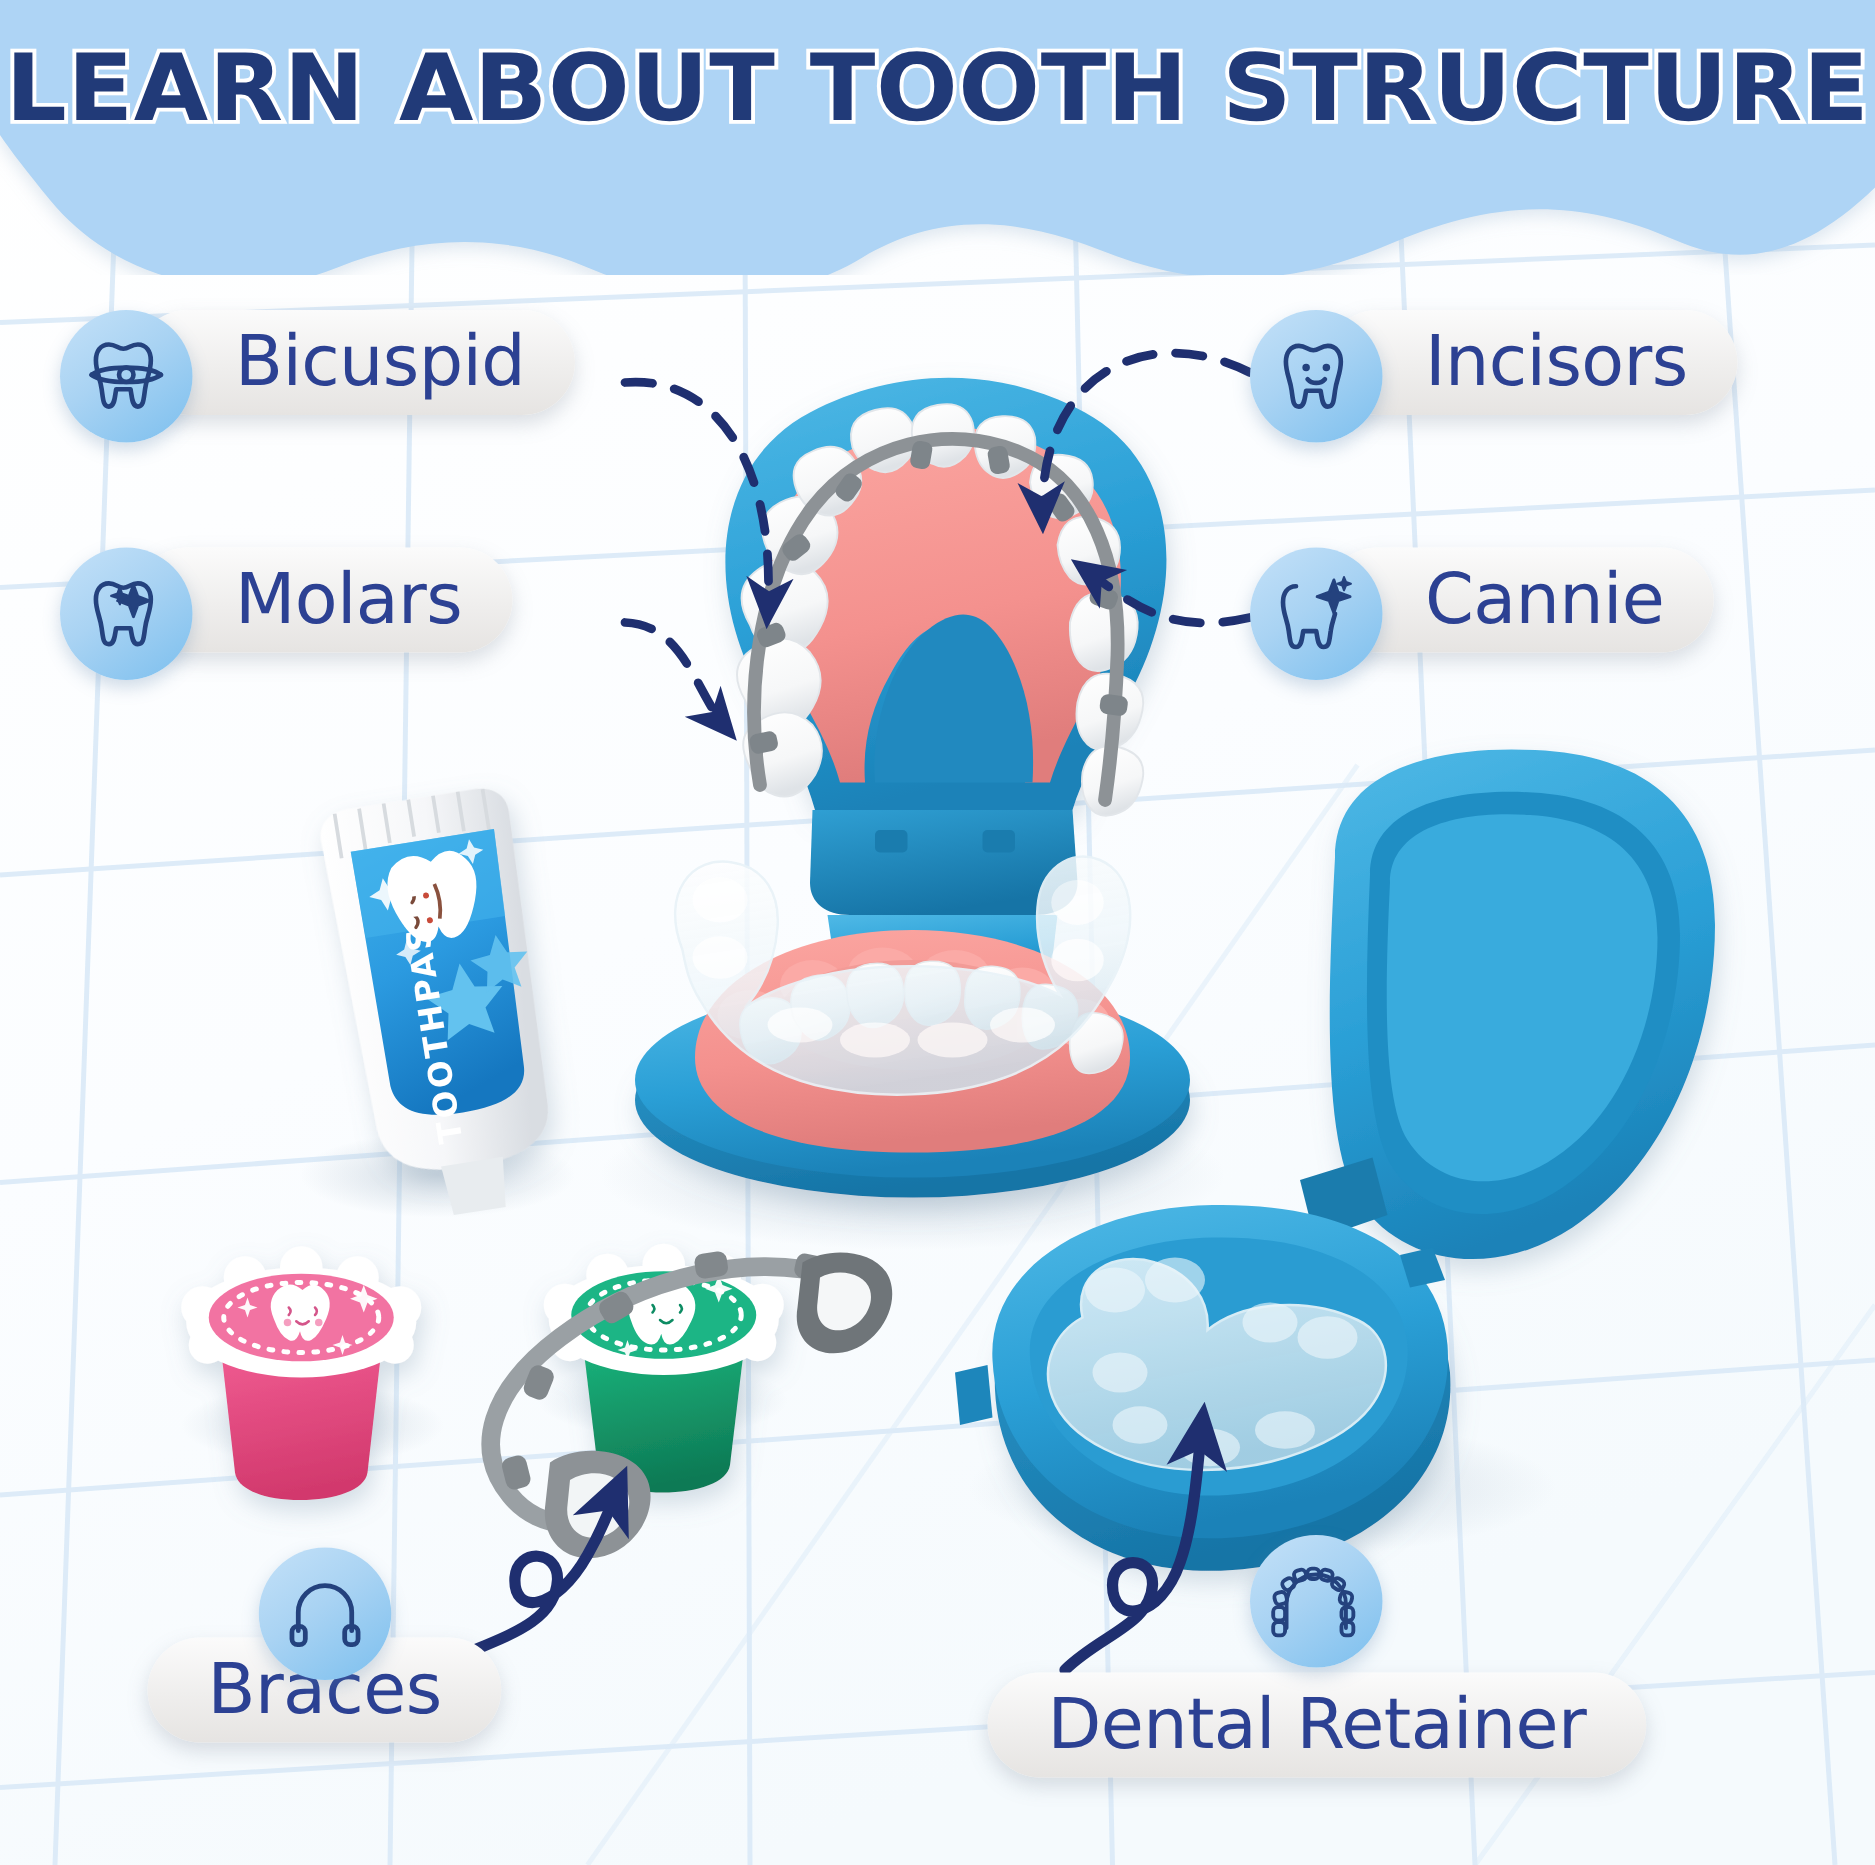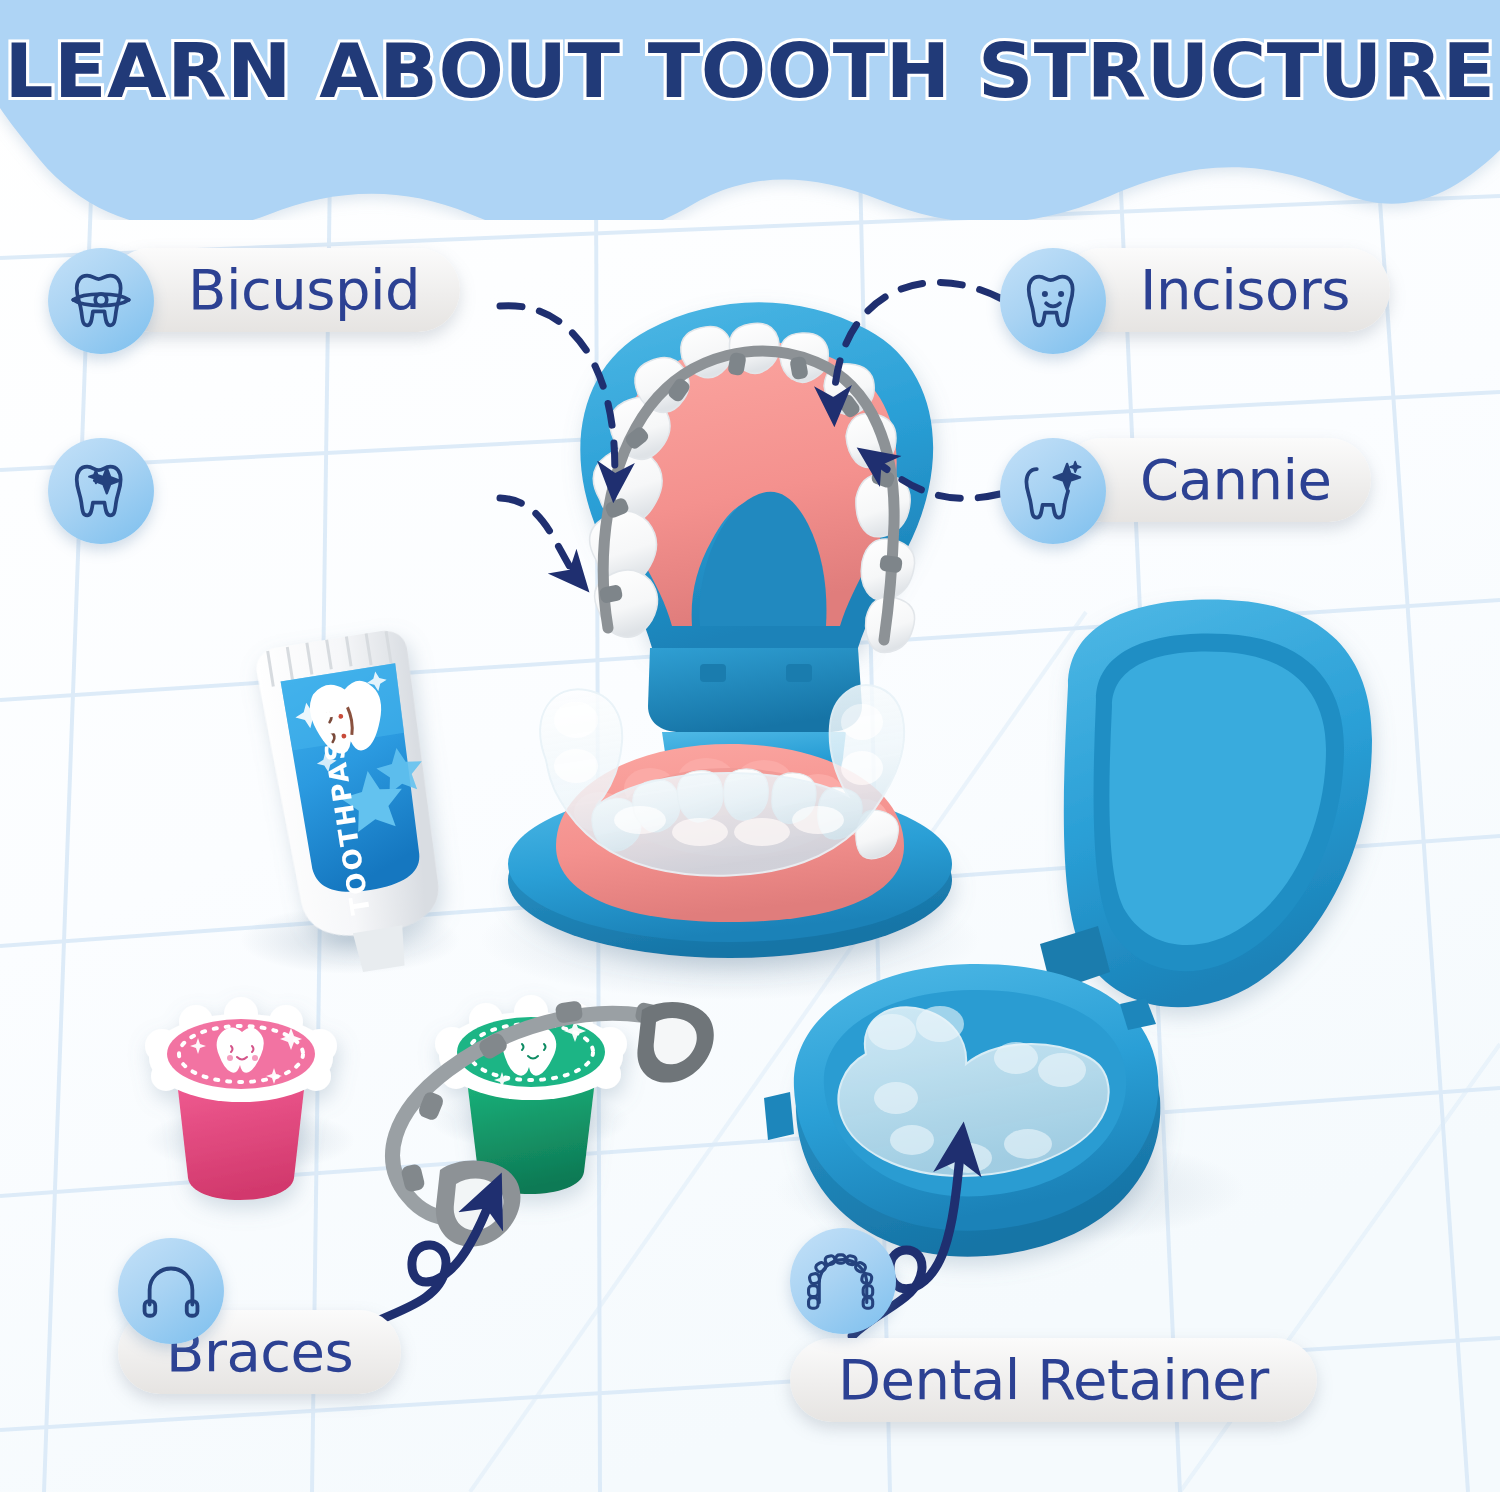--- a/index.html
+++ b/index.html
@@ -29,21 +29,21 @@
   }
 
   
   .connectors { position:absolute; inset:0; z-index:5; pointer-events:none; }
 
   
   .art { position:absolute; inset:0; z-index:4; }
 
   
   .label-group { position:absolute; z-index:7; display:flex; align-items:flex-start; }
-  .label-group.stacked { flex-direction:column; align-items:flex-start; }
+  .label-group.stacked { flex-direction:column; align-items:center; }
 
   .icon-badge {
     width:106px; height:106px; border-radius:50%;
     background:linear-gradient(145deg,#c4e1f8 0%, #a9d3f3 45%, #7cbfee 100%);
     box-shadow:0 6px 14px rgba(90,130,170,0.28);
     display:flex; align-items:center; justify-content:center;
     flex:0 0 auto; position:relative; z-index:3;
   }
   .icon-badge svg { display:block; }
 
@@ -581,20 +581,23 @@
   </div>
 
   <div class="label-group lg-left" id="lbl-molars">
     <div class="icon-badge">
       <svg width="74" height="74" viewBox="0 0 64 64" fill="none" stroke="#24427e" stroke-width="3.2" stroke-linecap="round" stroke-linejoin="round">
         <path d="M20 11c-6 0-9 5-9 11 0 8 3 12 4 20 1 7 1 11 5 11s4-6 5-11h10c1 5 1 11 5 11s4-4 5-11c1-8 4-12 4-20 0-6-3-11-9-11-5 0-6 3-10 3s-5-3-10-3z"></path>
         <path d="M34 20l3-8 3 8 8 3-8 3-3 8-3-8-8-3z" fill="#24427e" stroke-width="2"></path>
         <path d="M26 18l1.6-4.4L29 18l4.4 1.6L29 21l-1.4 4.4L26 21l-4.4-1.4z" fill="#24427e" stroke-width="1.6"></path>
       </svg>
     </div>
+    <div class="pill">
+      <span class="pill-text">Molars</span>
+    </div>
   </div>
 
   <div class="label-group lg-right" id="lbl-incisors">
     <div class="icon-badge">
       <svg width="74" height="74" viewBox="0 0 64 64" fill="none" stroke="#24427e" stroke-width="3.2" stroke-linecap="round" stroke-linejoin="round">
         <path d="M20 11c-6 0-9 5-9 11 0 8 3 12 4 20 1 7 1 11 5 11s4-6 5-11h10c1 5 1 11 5 11s4-4 5-11c1-8 4-12 4-20 0-6-3-11-9-11-5 0-6 3-10 3s-5-3-10-3z"></path>
         <circle cx="25" cy="26" r="2.6" fill="#24427e" stroke="none"></circle>
         <circle cx="39" cy="26" r="2.6" fill="#24427e" stroke="none"></circle>
         <path d="M26 34c3 3.5 9 3.5 12 0"></path>
       </svg>

